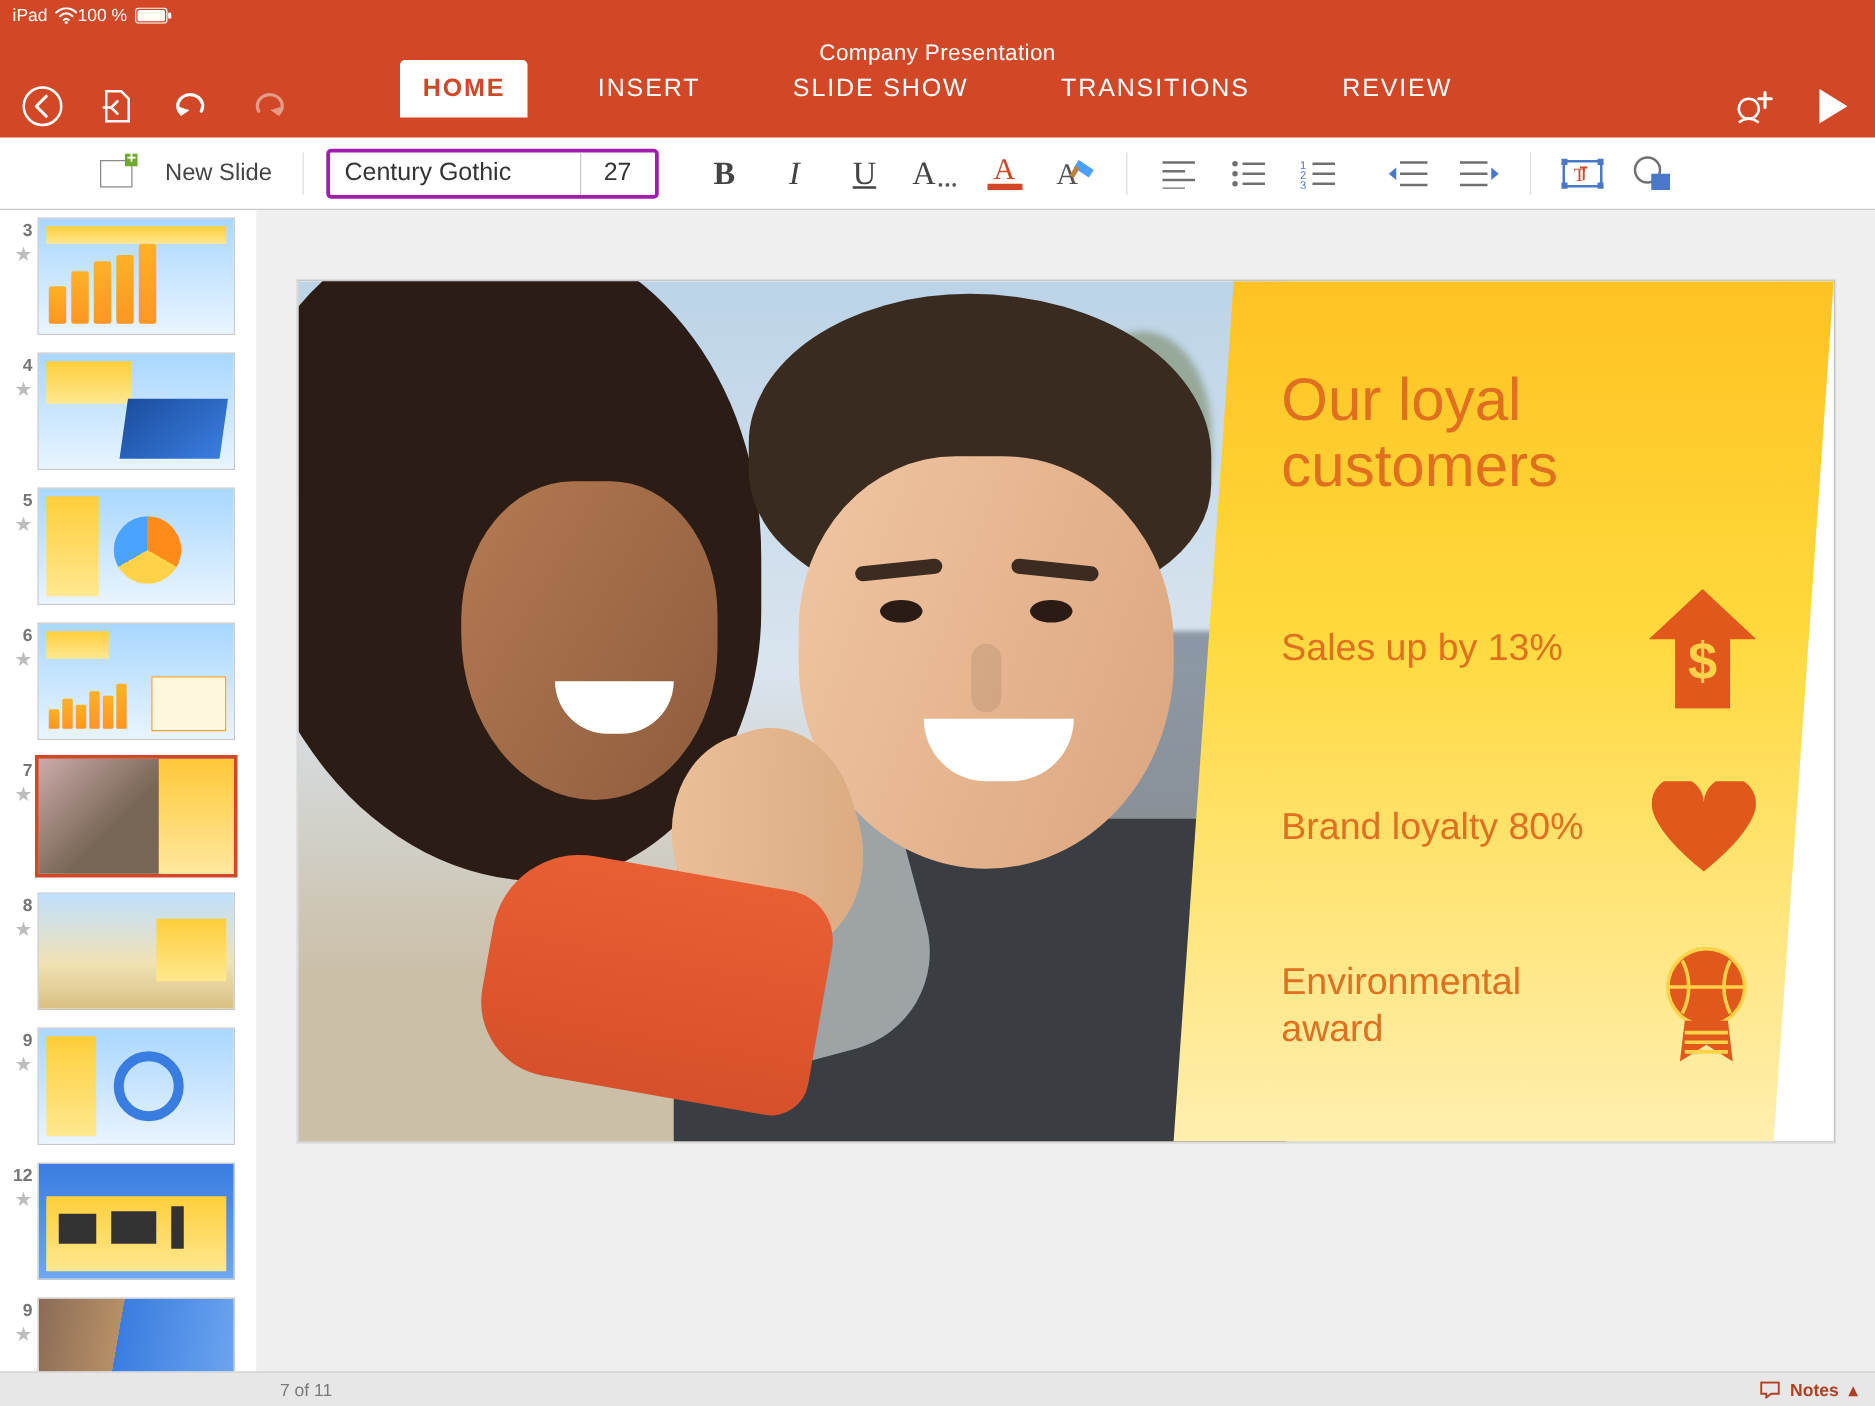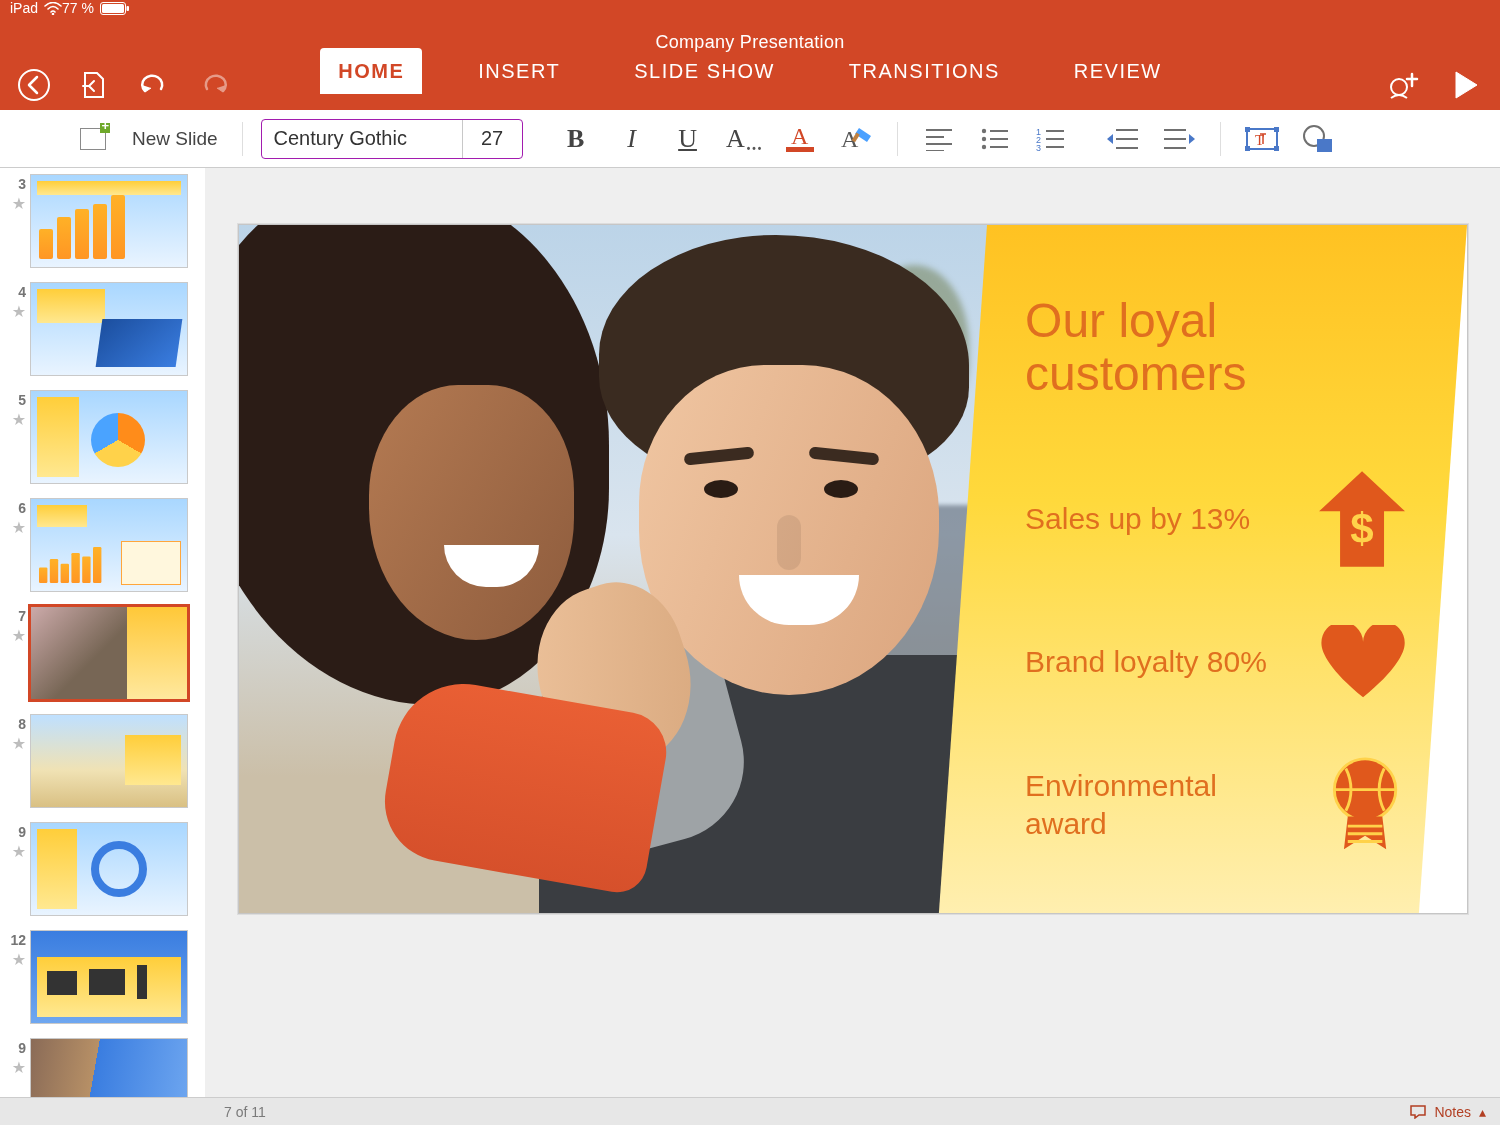--- a/index.html
+++ b/index.html
@@ -1,19 +1,19 @@
 <!DOCTYPE html>
 <html><head>
 <meta charset="utf-8">
 <style>
   * { box-sizing: border-box; margin: 0; padding: 0; }
   html, body { width: 1500px; height: 1125px; font-family: -apple-system, Helvetica, Arial, sans-serif; background:#fff; overflow:hidden; }
 
   
-  .statusbar { height:24px; background:#d24726; color:#fff; display:flex; align-items:flex-start; padding:0 10px; font-size:14px; }
+  .statusbar { height:24px; background:#d24726; color:#fff; display:flex; align-items:center; padding:10px 10px; font-size:14px; }
   .statusbar .left, .statusbar .right { display:flex; align-items:center; gap:6px; }
   .statusbar .center { flex:1; text-align:center; font-weight:600; font-size:15px; }
   .wifi svg, .battery svg { display:block; }
   .right { justify-content:flex-end; }
 
   
   .titlebar { height:36px; background:#d24726; color:#fff; display:flex; align-items:center; justify-content:center; font-size:18px; letter-spacing:.3px; }
 
   .ribbonrow { height:50px; background:#d24726; display:flex; align-items:flex-end; position:relative; }
   .ribbonrow .left-icons { position:absolute; left:6px; top:0; height:50px; display:flex; align-items:center; gap:24px; padding-left:10px; }
@@ -28,21 +28,21 @@
 
   
   .toolbar { height:58px; background:#fff; border-bottom:1px solid #ccc; display:flex; align-items:center; padding:0 14px; gap:10px; }
   .tool-sep { width:1px; height:34px; background:#dedede; margin:0 8px; }
   .newslide { display:flex; align-items:center; gap:26px; padding:6px 6px; }
   .newslide .ic { width:26px; height:22px; border:1px solid #8a8a8a; position:relative; }
   .newslide .ic::before { content:""; position:absolute; right:-5px; top:-6px; width:10px; height:10px; background:#6fa92b; }
   .newslide .ic::after { content:"+"; position:absolute; right:-4px; top:-11px; color:#fff; font-size:13px; font-weight:700; }
   .newslide span { font-size:19px; color:#444; }
 
-  .fontbox { display:flex; border:1px solid #a21caf; border-radius:4px; overflow:hidden; height:40px; align-items:center;}
+  .fontbox { display:flex; border:3px solid #a21caf; border-radius:4px; overflow:hidden; height:40px; align-items:center;}
   .fontname { width:200px; padding:0 12px; font-size:20px; color:#333; display:flex; align-items:center; }
   .fontsize { width:60px; border-left:1px solid #c8c8c8; text-align:center; font-size:20px; color:#333; height:100%; display:flex; align-items:center; justify-content:center; }
 
   .tbtn { width:46px; height:40px; display:flex; align-items:center; justify-content:center; color:#555; font-size:24px; }
   .tbtn.bold { font-weight:800; font-family:Georgia,serif; font-size:26px; color:#444 }
   .tbtn.italic { font-style:italic; font-family:Georgia,serif; font-size:26px; color:#444 }
   .tbtn.under { text-decoration:underline; font-family:Georgia,serif; font-size:26px; color:#444 }
   .tbtn .ellips { letter-spacing:2px; font-weight:700; font-size:10px; position:relative; top:10px; left:2px;}
   .fontcolor { position:relative; width:46px; height:40px; display:flex; flex-direction:column; align-items:center; justify-content:center;}
   .fontcolor .A { font-family:Georgia,serif; font-size:24px; color:#d24726; line-height:22px;}
@@ -94,21 +94,21 @@
   .stat .t { font-size:30px; color:#e06f1f; font-family:'Century Gothic','Trebuchet MS',sans-serif; line-height:1.25; max-width:250px;}
   .stat .ic { color:#e0581c; }
 
   .arrowup { width:86px; height:96px; }
   .heart   { width:84px; height:74px; }
   .globe   { width:80px; height:96px; }
 
   
   .footer { height:28px; background:#e7e7e7; border-top:1px solid #ccc; display:flex; align-items:center; padding:0 14px; font-size:14px; color:#7a7a7a;}
   .footer .counter { margin-left:210px;}
-  .footer .right { margin-left:auto; display:flex; align-items:center; gap:8px; color:#b23f23;}
+  .footer .right { margin-left:auto; display:flex; align-items:center; gap:8px; color:#b23f23;font-weight:bold;}
 
   
   .bars { position:absolute; left:8px; bottom:8px; display:flex; gap:4px; align-items:flex-end;}
   .bars i{ display:block; width:14px; background:linear-gradient(#ffb127,#ff9624); border-radius:2px;}
   .pie { position:absolute; left:60px; top:22px; width:54px; height:54px; border-radius:50%; background:conic-gradient(#ff8c1a 0 120deg,#ffd24a 120deg 240deg,#4aa3ff 240deg 360deg);}
   .th7 .ph{position:absolute;left:0;top:0;width:98px;height:94px;background:linear-gradient(135deg,#caa 0%,#765 60%);}
   .th7 .pn{position:absolute;right:0;top:0;width:60px;height:94px;background:linear-gradient(#ffc838,#ffe9a0);}
 </style>
 </head>
 <body>
@@ -117,21 +117,21 @@
   <div class="left">
     <span>iPad</span>
     <span class="wifi">
       <svg width="18" height="13" viewBox="0 0 18 13">
           <path d="M1 4 Q9 -3 17 4 M4 7 Q9 2 14 7 M7 10 Q9 8 11 10" stroke="#fff" stroke-width="1.6" fill="none" stroke-linecap="round"></path>
           <circle cx="9" cy="12" r="1.3" fill="#fff"></circle>
         </svg>
     </span>
   </div>
   <div class="right">
-    <span>77 %</span>
+    <span>100 %</span>
     <span class="battery">
       <svg width="30" height="13">
           <rect x="0.5" y="0.5" width="25" height="12" rx="2.5" stroke="#fff" fill="none"></rect>
           <rect x="2" y="2" width="22" height="9" rx="1.5" fill="#fff"></rect>
           <rect x="26.5" y="4" width="2.5" height="5" rx="1" fill="#fff"></rect>
         </svg>
     </span>
   </div>
 </div>
 

